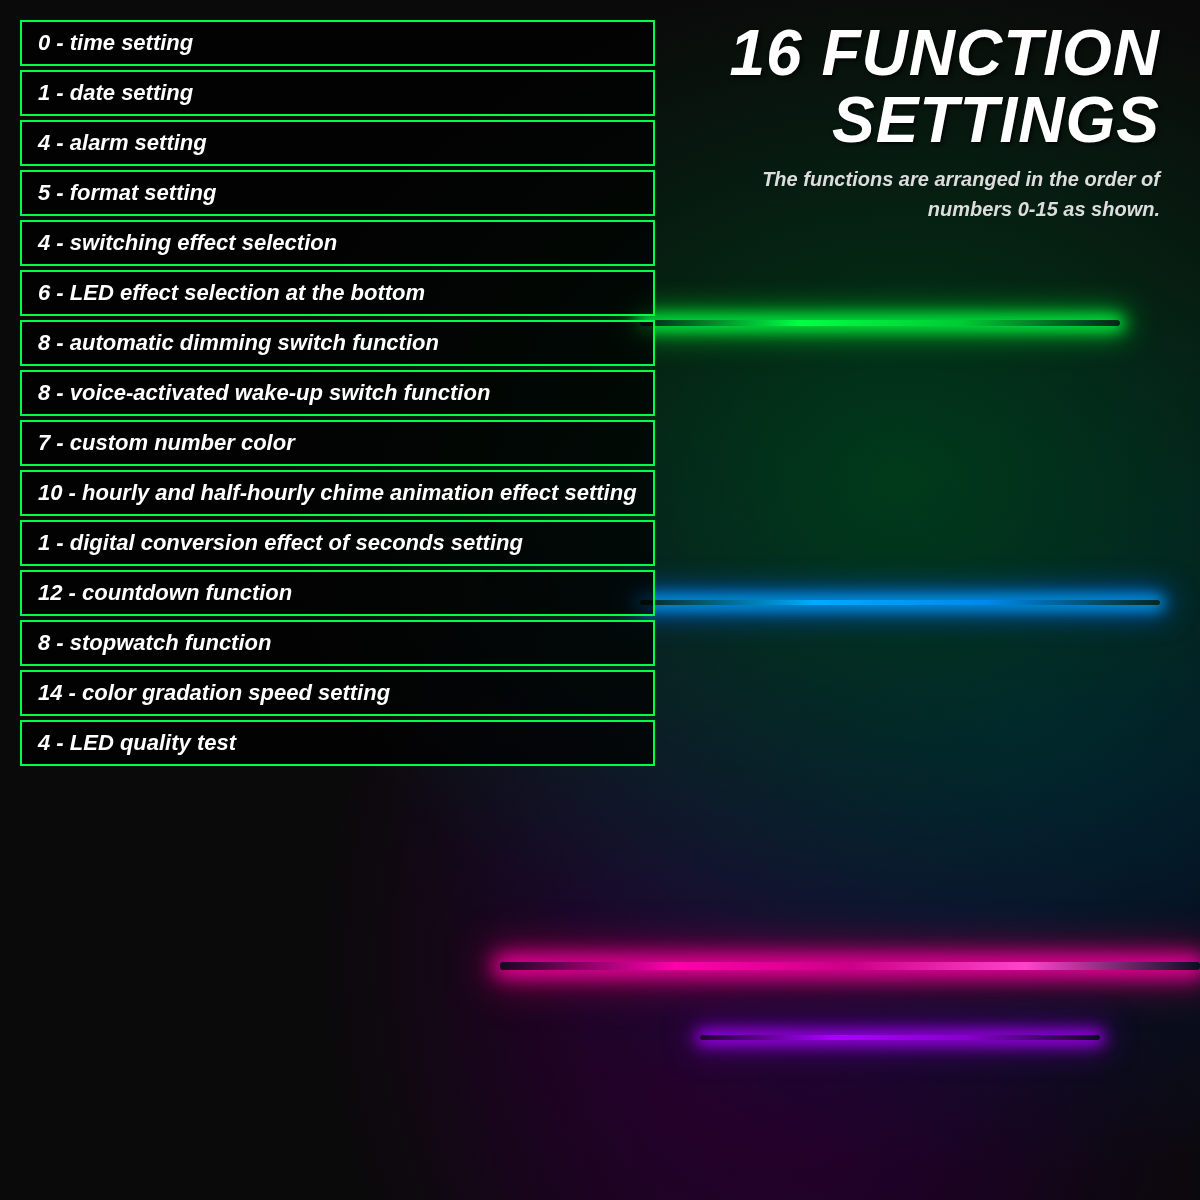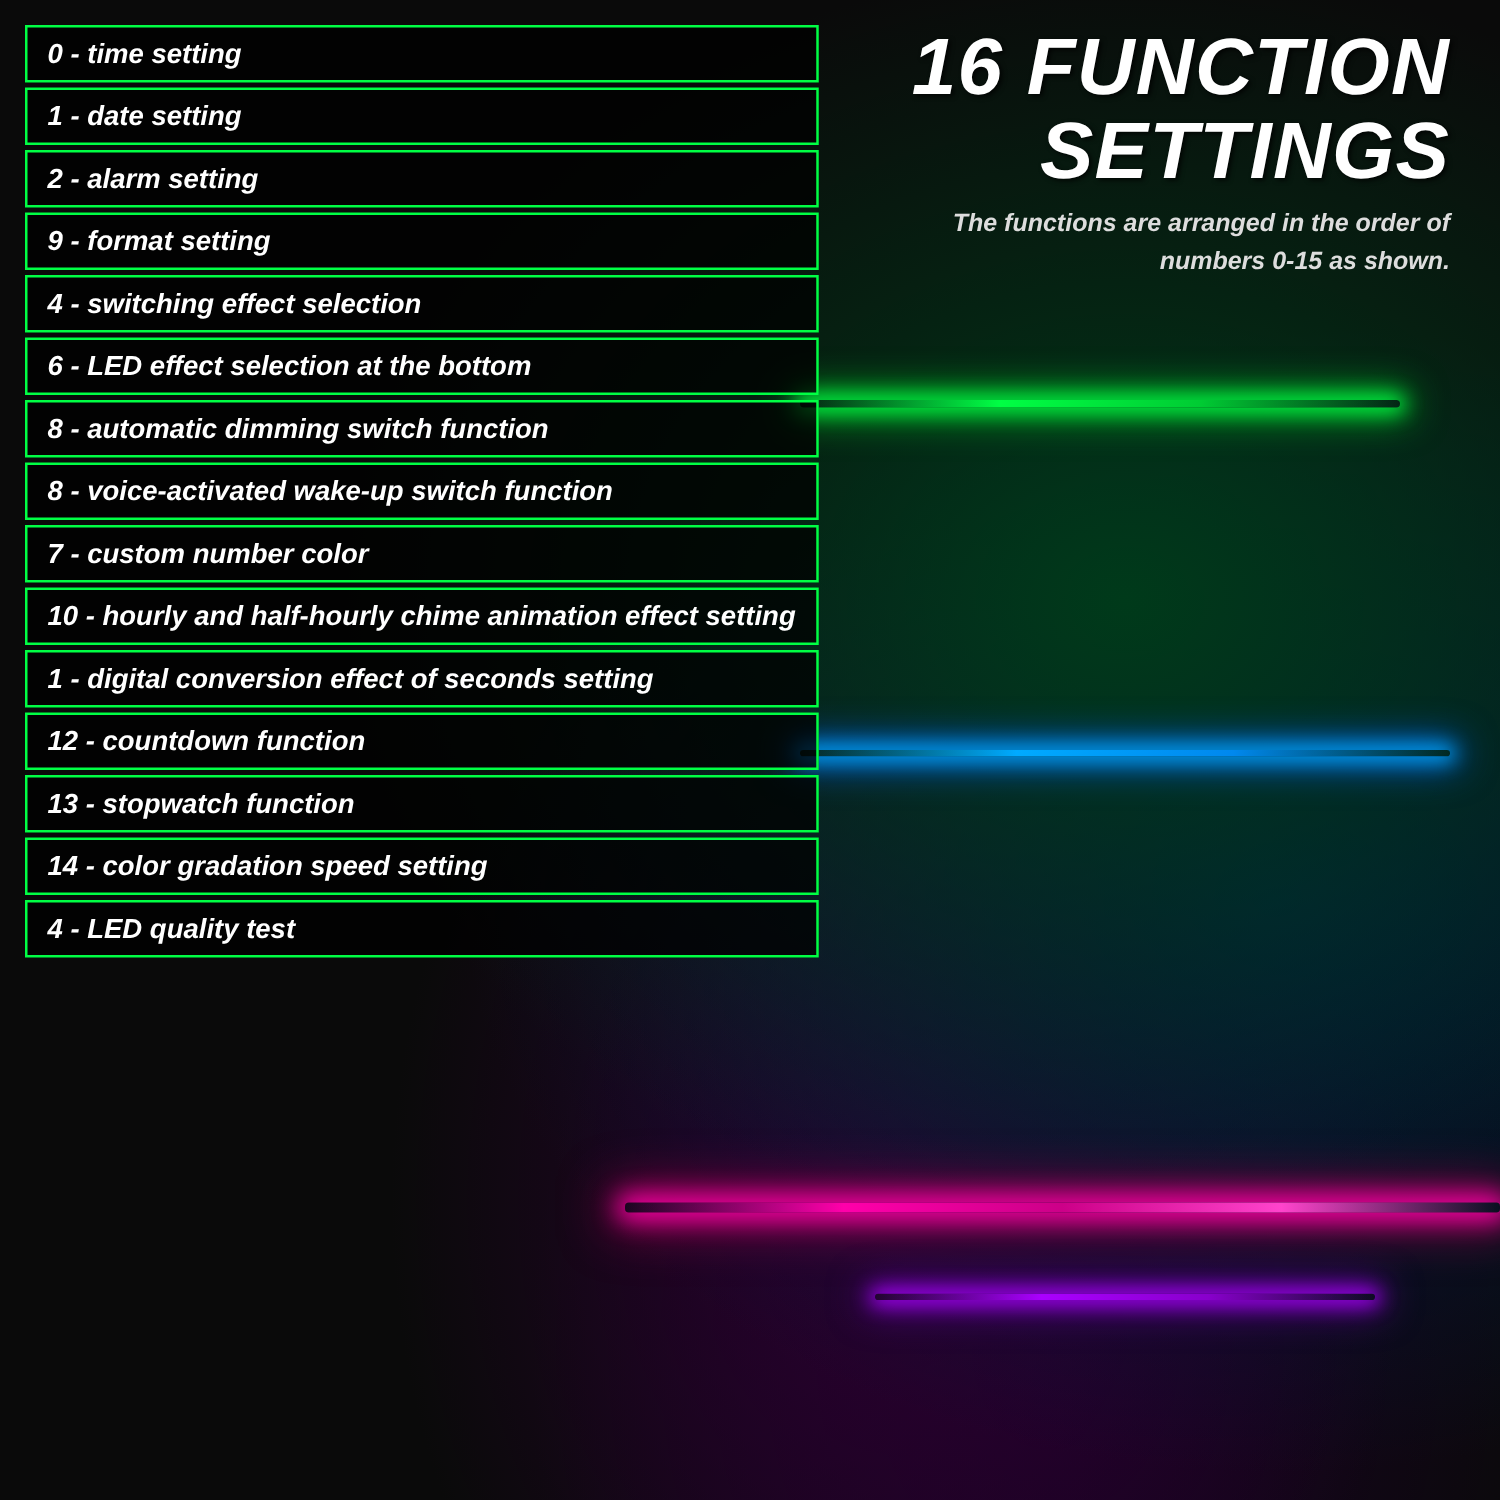--- a/index.html
+++ b/index.html
@@ -140,26 +140,26 @@
   <div class="main-title">
     <div>16 FUNCTION</div>
     <div>SETTINGS</div>
   </div>
   <div class="subtitle">The functions are arranged in the order of numbers 0-15 as shown.</div>
 </div>
 
 <div class="functions-list" id="functions-container">
 <div class="function-item">0 - time setting</div>
     <div class="function-item">1 - date setting</div>
-    <div class="function-item">2 - alarm setting</div>
-    <div class="function-item">9 - format setting</div>
+    <div class="function-item">4 - alarm setting</div>
+    <div class="function-item">5 - format setting</div>
     <div class="function-item">4 - switching effect selection</div>
     <div class="function-item">6 - LED effect selection at the bottom</div>
     <div class="function-item">8 - automatic dimming switch function</div>
     <div class="function-item">8 - voice-activated wake-up switch function</div>
     <div class="function-item">7 - custom number color</div>
     <div class="function-item">10 - hourly and half-hourly chime animation effect setting</div>
     <div class="function-item">1 - digital conversion effect of seconds setting</div>
     <div class="function-item">12 - countdown function</div>
-    <div class="function-item">13 - stopwatch function</div>
+    <div class="function-item">8 - stopwatch function</div>
     <div class="function-item">14 - color gradation speed setting</div>
     <div class="function-item">4 - LED quality test</div>
   </div>
 
 </body></html>

